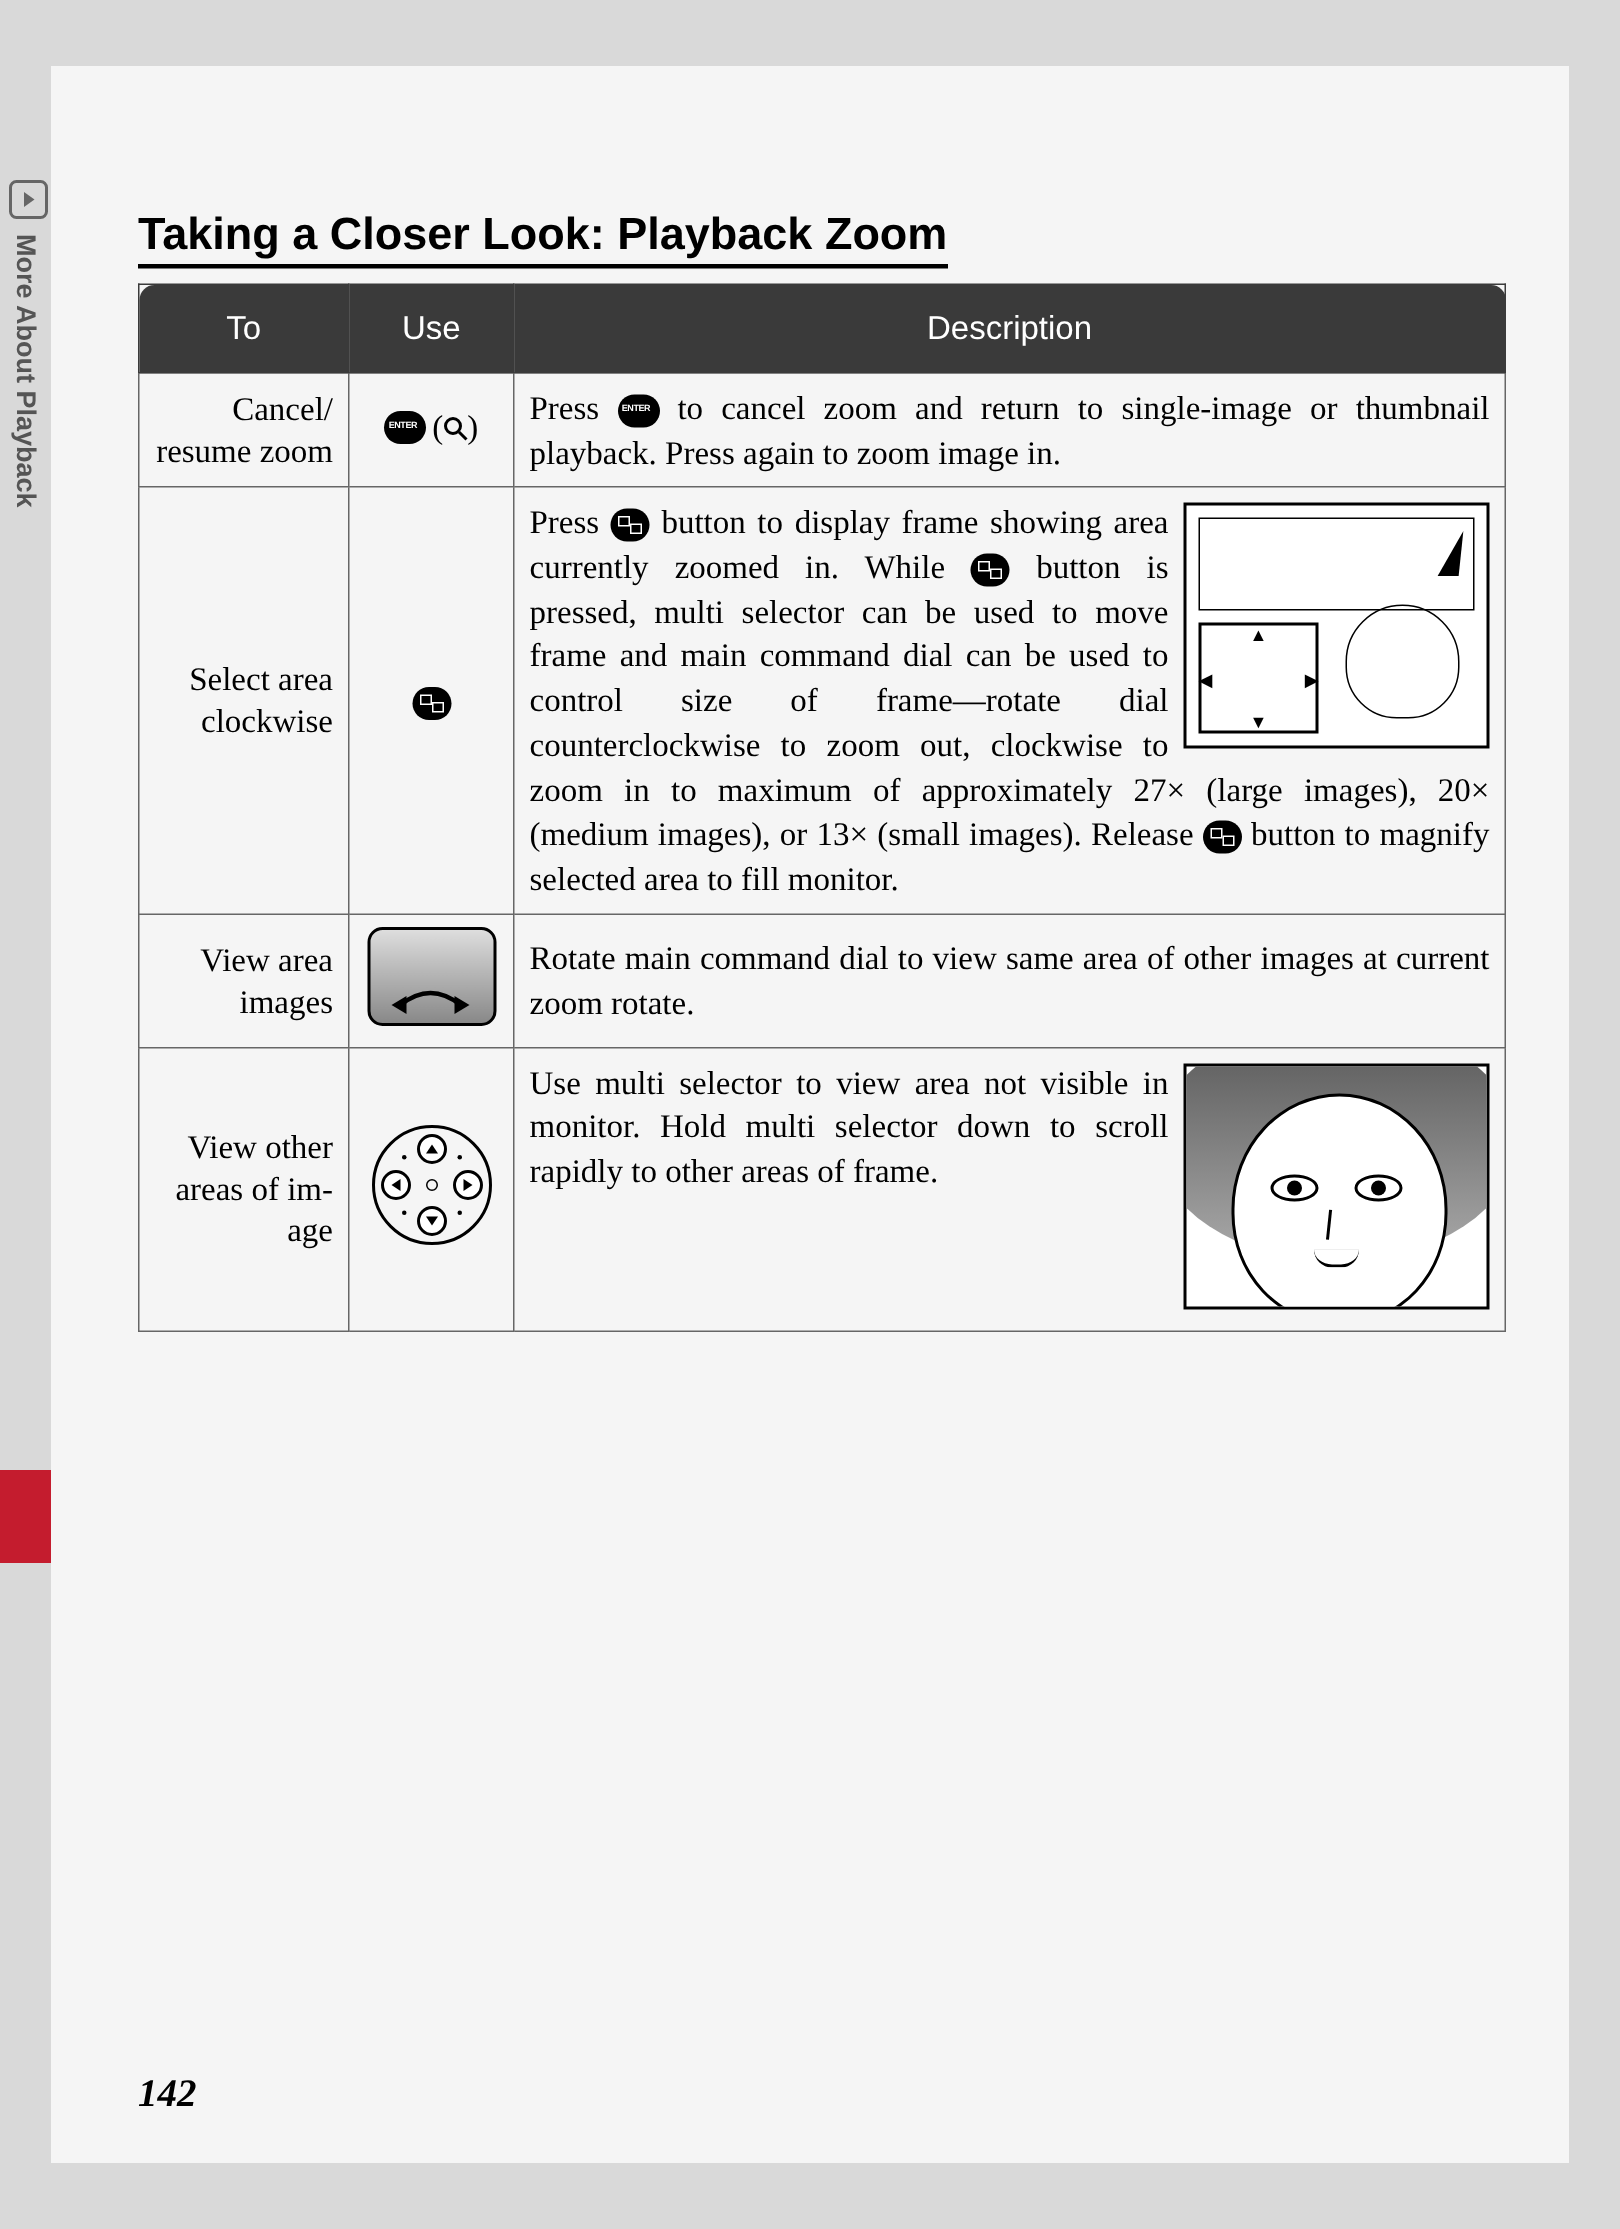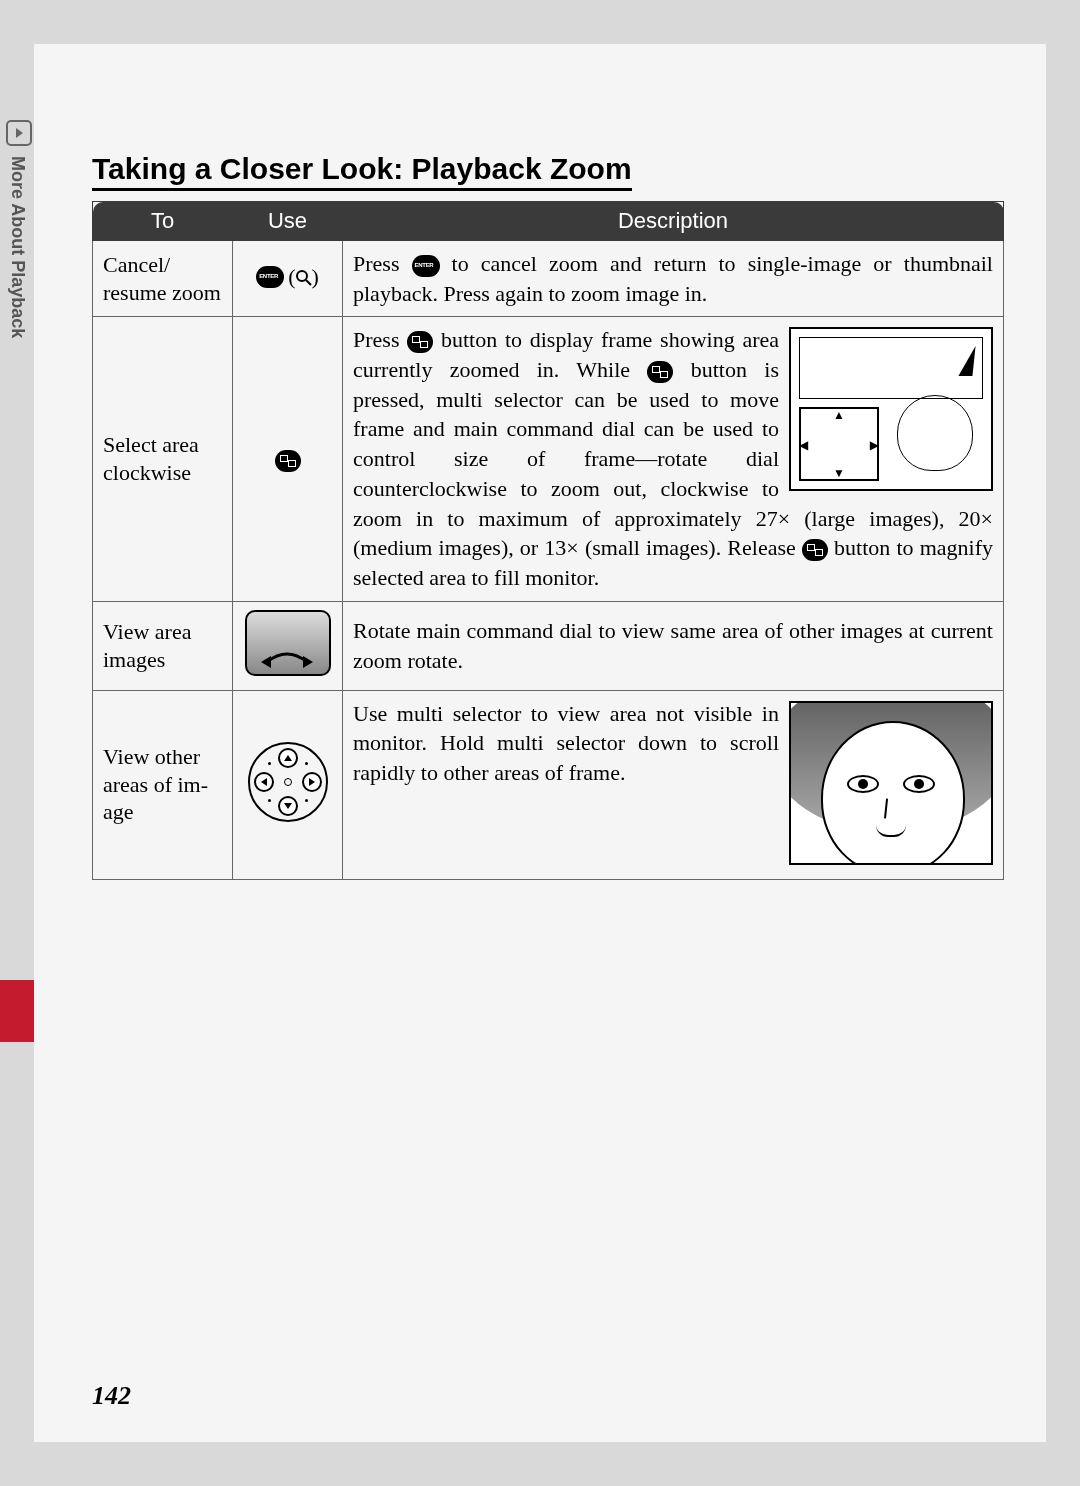--- a/index.html
+++ b/index.html
@@ -4,30 +4,30 @@
 <style>
 html,body{margin:0;padding:0;background:#d9d9d9;font-family:Georgia,'Times New Roman',serif;color:#000}
 .page{width:1080px;height:1486px;position:relative;background:#d9d9d9;box-sizing:border-box}
 .inner{position:absolute;left:34px;top:44px;right:34px;bottom:44px;background:#f5f5f5;box-sizing:border-box}
 .sidetab{position:absolute;left:0;top:120px;width:34px;height:290px}
 .sidetab .top-icon{position:absolute;left:6px;top:0;width:22px;height:22px;border:2px solid #666;border-radius:5px;display:flex;align-items:center;justify-content:center}
 .sidetab .top-icon .tri{width:0;height:0;border-top:5px solid transparent;border-bottom:5px solid transparent;border-left:7px solid #666}
 .sidetab .label{position:absolute;left:0;top:36px;width:34px;height:250px;writing-mode:vertical-rl;text-orientation:mixed;font-family:Arial,Helvetica,sans-serif;font-weight:700;font-size:18px;color:#555;display:flex;align-items:center;justify-content:flex-start}
 .redbox{position:absolute;left:0;top:980px;width:34px;height:62px;background:#c41c2e}
 .content{padding:92px 42px 0 58px}
-h2{margin:16px 0 10px 0;font-family:Arial,Helvetica,sans-serif;font-weight:700;font-size:30px;border-bottom:3px solid #000;display:inline-block;padding-bottom:2px}
+h2{margin:4px 0 10px 0;font-family:Arial,Helvetica,sans-serif;font-weight:700;font-size:30px;border-bottom:3px solid #000;display:inline-block;padding-bottom:2px}
 .intro{font-size:24px;line-height:1.38;margin:6px 0 22px 0;text-align:justify}
 .intro .btn-icon{display:inline-flex;vertical-align:middle;margin:0 3px}
 table{border-collapse:collapse;width:100%;table-layout:fixed}
 col.c1{width:140px}col.c2{width:110px}col.c3{width:auto}
-th{background:#3a3a3a;color:#fff;font-family:Arial,Helvetica,sans-serif;font-weight:400;font-size:22px;padding:6px 8px;border:1px solid #3a3a3a;text-align:center}
+th{background:#3a3a3a;color:#fff;font-family:Arial,Helvetica,sans-serif;font-weight:400;font-size:22px;padding:16px 8px;border:1px solid #3a3a3a;text-align:center}
 th:first-child{border-top-left-radius:10px}
 th:last-child{border-top-right-radius:10px}
 td{border:1px solid #666;padding:8px 10px;font-size:22px;vertical-align:middle;background:#f5f5f5}
-td.c-to{text-align:left;line-height:1.25}
+td.c-to{text-align:right;line-height:1.25}
 td.c-use{text-align:center}
 td.c-desc{text-align:justify;line-height:1.35}
 tr:last-child td:first-child{border-bottom-left-radius:10px}
 tr:last-child td:last-child{border-bottom-right-radius:10px}
 .pg{position:absolute;left:58px;bottom:31px;font-style:italic;font-weight:700;font-size:26px}
 .icon-enter{display:inline-block;width:28px;height:22px;background:#000;border-radius:11px;position:relative;vertical-align:middle}
 .icon-enter::after{content:"ENTER";color:#fff;font:700 6px Arial;position:absolute;left:3px;top:7px;letter-spacing:-.3px}
 .enter-combo{display:inline-flex;align-items:center;gap:4px;justify-content:center}
 .q-in-paren{font-size:22px}
 .icon-thumb{display:inline-block;width:26px;height:22px;background:#000;border-radius:11px;position:relative;vertical-align:middle}

